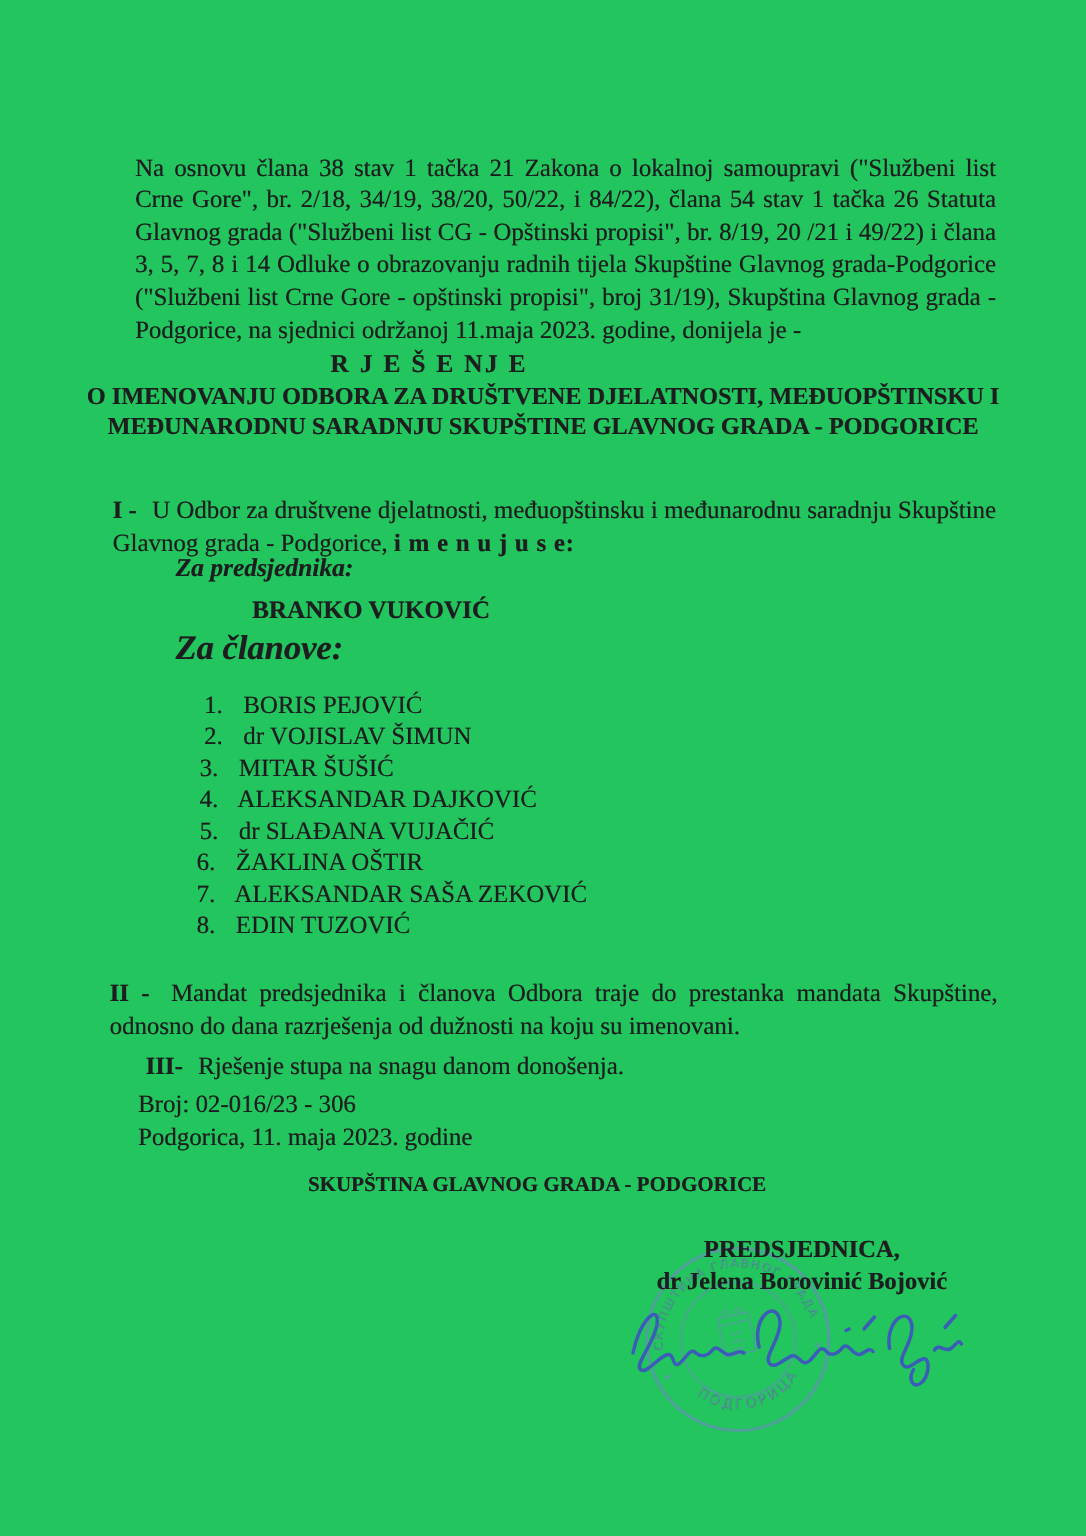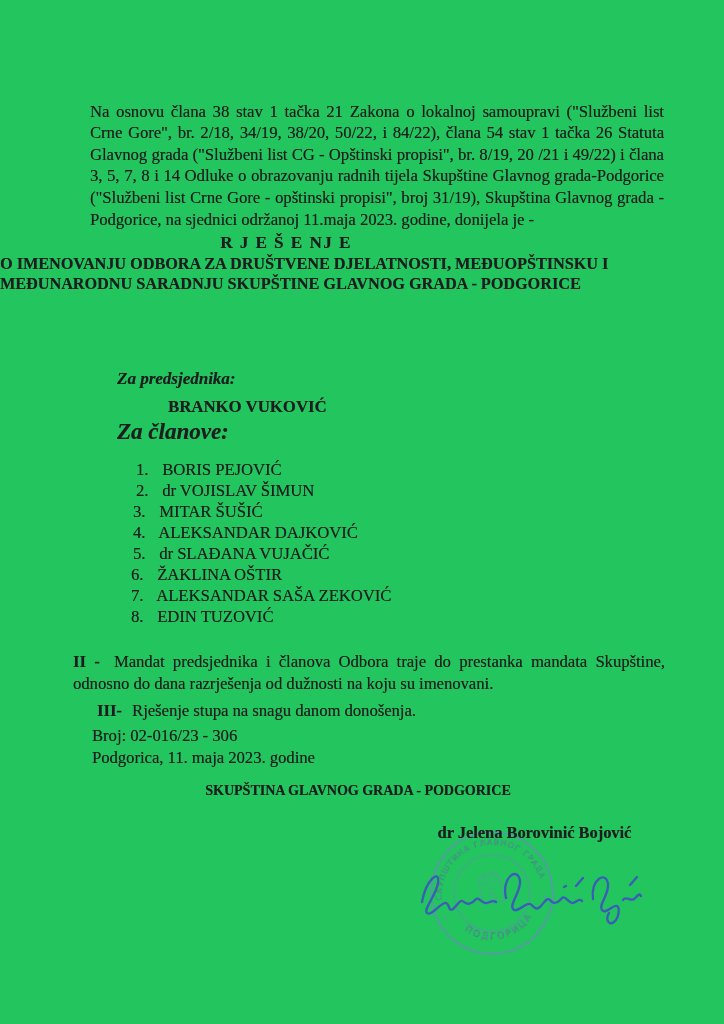--- a/index.html
+++ b/index.html
@@ -12,21 +12,21 @@
     color:#1d1d1f;
     text-shadow:0.25px 0.25px 0.35px rgba(25,25,25,0.55);
   }
   .abs{position:absolute;}
   .justify{text-align:justify;}
   .bi{font-weight:bold;font-style:italic;}
 
   #intro{left:90px;top:84px;width:574px;font-size:16.6px;line-height:21.6px;}
   #title{left:0;top:233px;width:572px;text-align:center;font-weight:bold;
          font-size:17px;letter-spacing:1.5px;}
-  #subtitle{left:0;top:254px;width:724px;text-align:left;font-weight:bold;
+  #subtitle{left:0;top:254px;width:724px;text-align:center;font-weight:bold;
             font-size:16.2px;line-height:20.2px;}
   #sec1{left:75px;top:312px;width:589px;font-size:16.6px;line-height:22px;}
   #sec1 .prefix,#sec2 .prefix,#sec3 .prefix{font-weight:bold;margin-right:6px;}
   .spaced{font-weight:bold;letter-spacing:0.5px;}
   #chair-label{left:117px;top:369px;font-size:17px;}
   #chair-name{left:168px;top:397px;font-size:16.8px;font-weight:bold;}
   #members-label{left:117px;top:419px;font-size:23px;}
   #members{left:131px;top:459px;font-size:16.6px;line-height:21px;}
   .member{white-space:nowrap;font-weight:normal;}
   .member .no{display:inline-block;min-width:22px;}
@@ -50,20 +50,25 @@
 
   <p id="intro" class="abs justify">Na osnovu člana 38 stav 1 tačka 21 Zakona o lokalnoj samoupravi ("Službeni list Crne Gore", br. 2/18, 34/19, 38/20, 50/22, i 84/22), člana 54 stav 1 tačka 26 Statuta Glavnog grada ("Službeni list CG - Opštinski propisi", br. 8/19, 20 /21 i 49/22) i člana 3, 5, 7, 8 i 14 Odluke o obrazovanju radnih tijela Skupštine Glavnog grada-Podgorice ("Službeni list Crne Gore - opštinski propisi", broj 31/19), Skupština Glavnog grada - Podgorice, na sjednici održanoj 11.maja 2023. godine, donijela je -</p>
 
   <div id="title" class="abs">R J E Š E NJ E</div>
 
   <div id="subtitle" class="abs">
     <div>O IMENOVANJU ODBORA ZA  DRUŠTVENE DJELATNOSTI, MEĐUOPŠTINSKU I</div>
     <div>MEĐUNARODNU SARADNJU SKUPŠTINE GLAVNOG GRADA - PODGORICE</div>
   </div>
 
+  <p id="sec1" class="abs justify">
+    <span class="prefix">I -</span>
+    <span>U Odbor za društvene djelatnosti, međuopštinsku i međunarodnu saradnju Skupštine Glavnog grada - Podgorice,</span>
+    <span class="spaced">i m e n u j u  s e:</span>
+  </p>
 
   <div id="chair-label" class="abs bi">Za predsjednika:</div>
 
   <div id="chair-name" class="abs">BRANKO VUKOVIĆ</div>
 
   <div id="members-label" class="abs bi">Za članove:</div>
 
   <div id="members" class="abs">
     <div class="member indent1">
       <span class="no">1.</span>
@@ -109,20 +114,21 @@
     <span>Rješenje stupa na snagu danom donošenja.</span>
   </p>
 
   <div id="refnum" class="abs">Broj: 02-016/23 - 306</div>
 
   <div id="placedate" class="abs">Podgorica, 11. maja 2023. godine</div>
 
   <div id="assembly" class="abs">SKUPŠTINA GLAVNOG GRADA - PODGORICE</div>
 
   <div id="signer" class="abs">
+    <div>PREDSJEDNICA,</div>
     <div>dr Jelena Borovinić Bojović</div>
   </div>
 
   <svg id="stamp" class="abs" viewBox="0 0 150 150" aria-hidden="true">
     <defs>
       <path id="arcTop" d="M16,78 A59,59 0 0 1 134,78"></path>
       <path id="arcBot" d="M22,75 A53,53 0 0 0 128,75"></path>
     </defs>
     <g fill="none" stroke="#6d88c1">
       <circle cx="75" cy="75" r="70" stroke-width="2.4" opacity="0.62"></circle>

